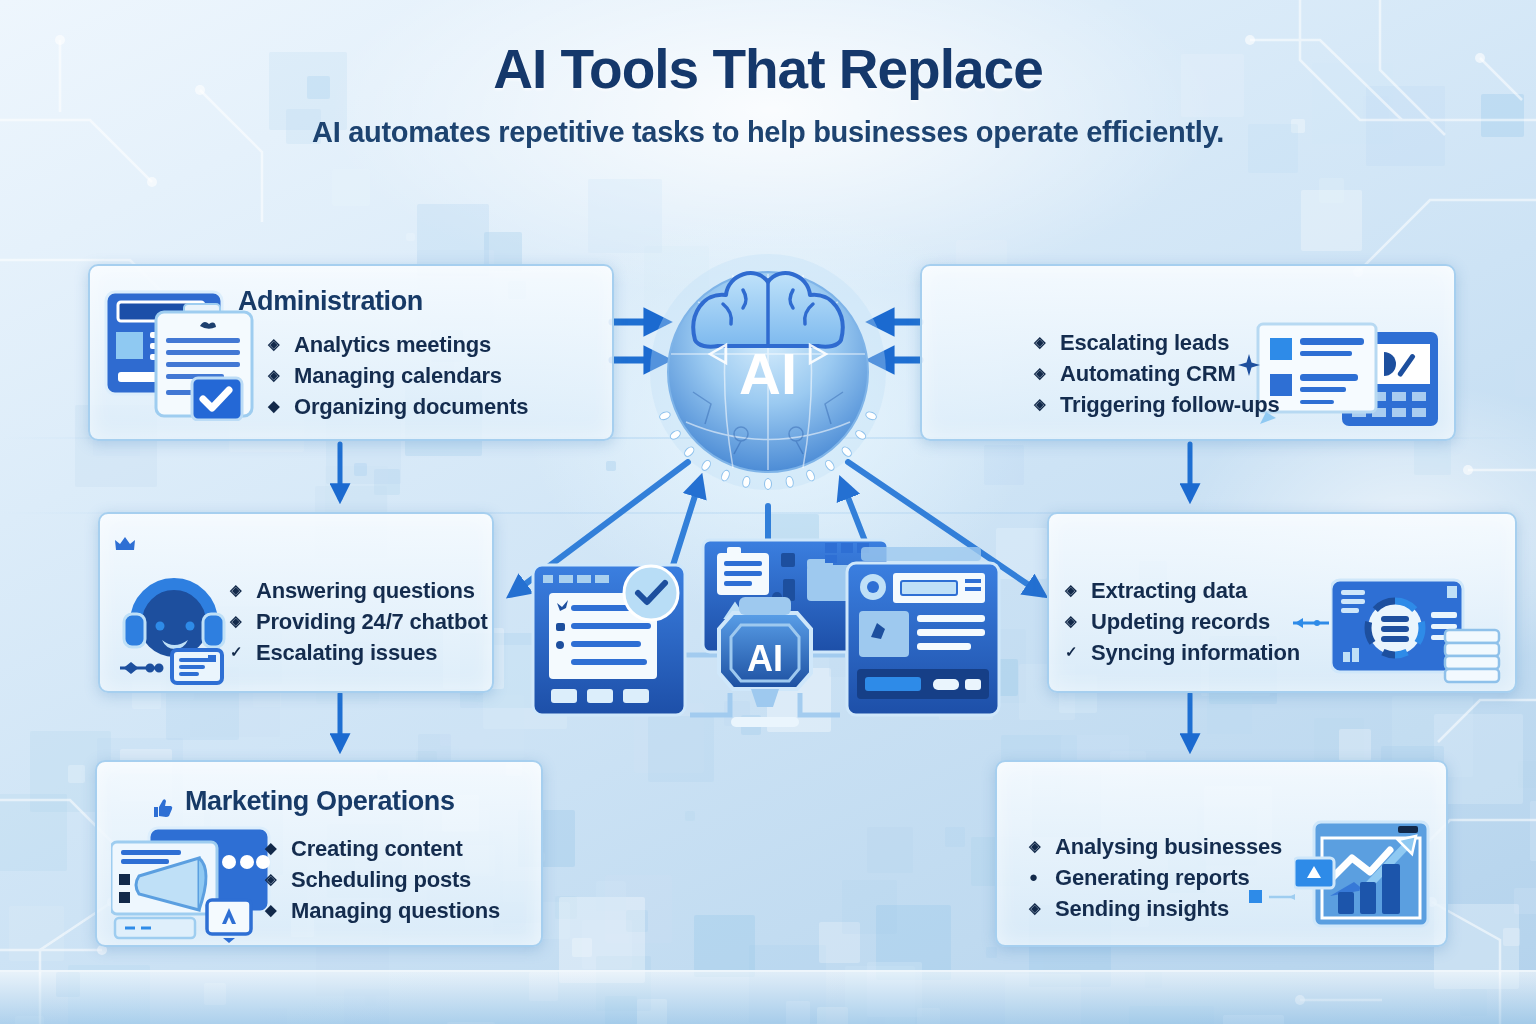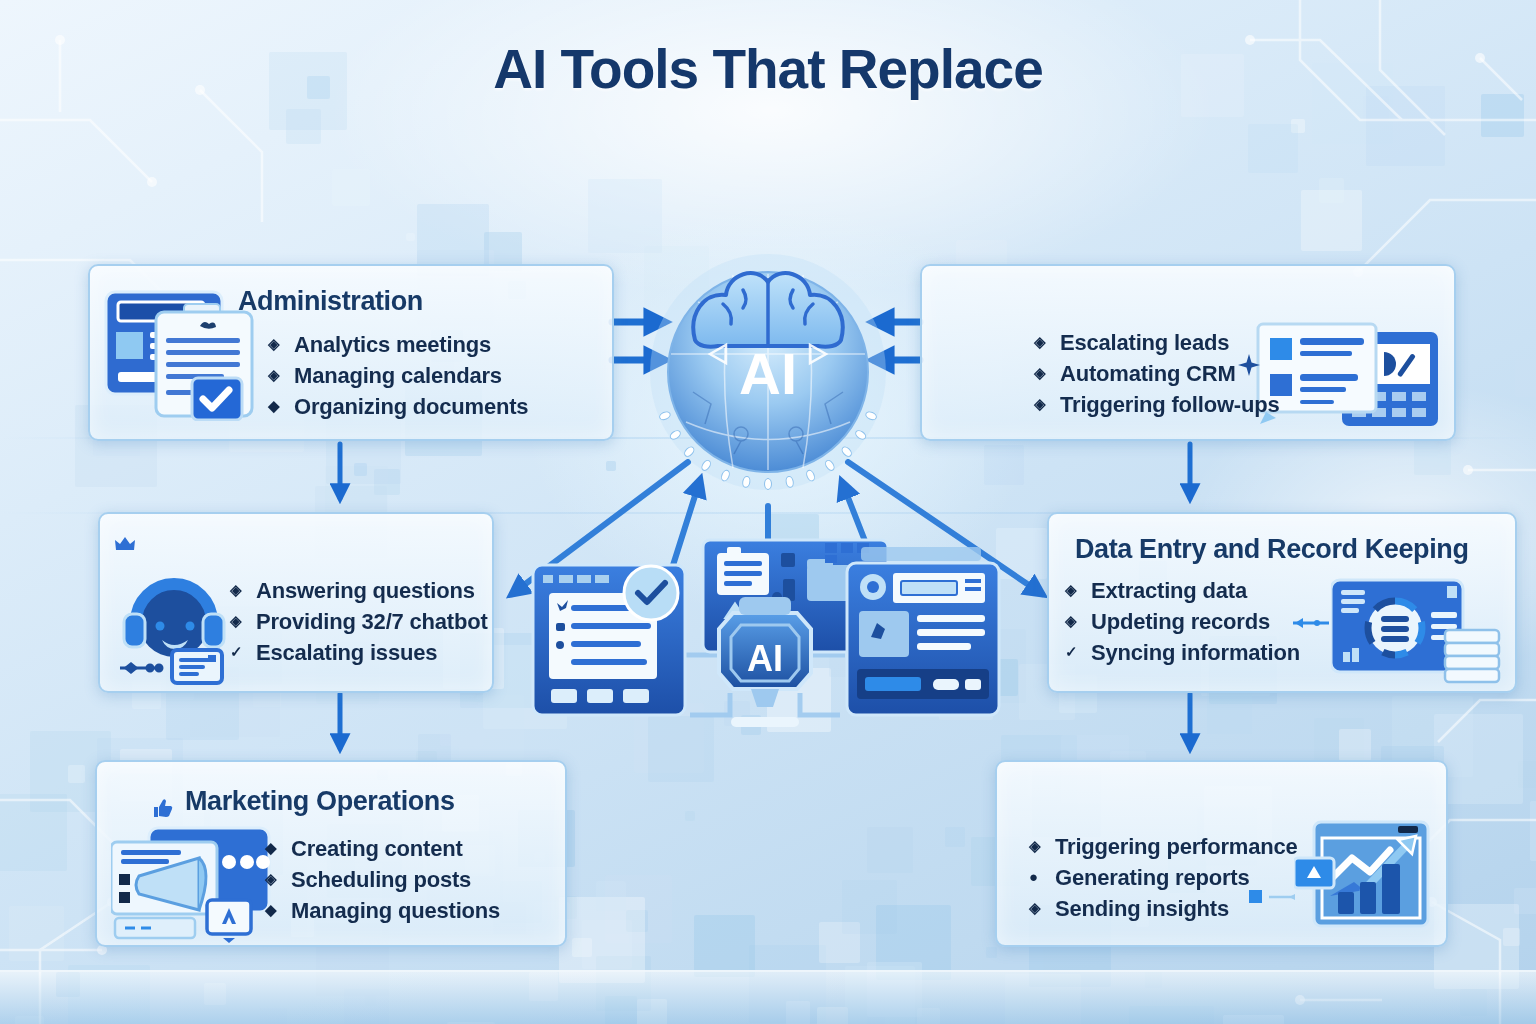--- a/index.html
+++ b/index.html
@@ -49,21 +49,21 @@
   #card-support{left:98px;top:512px;width:392px;height:177px;}
   #card-support h2{left:62px;top:20px;}
   #card-support ul{left:130px;top:64px;}
   #card-support .icon-wrap{position:absolute;left:16px;top:56px;}
 
   #card-dataentry{left:1047px;top:512px;width:466px;height:177px;}
   #card-dataentry h2{left:26px;top:20px;}
   #card-dataentry ul{left:16px;top:64px;}
   #card-dataentry .icon-wrap{position:absolute;right:12px;top:64px;}
 
-  #card-marketing{left:95px;top:760px;width:444px;height:183px;padding-left:24px;}
+  #card-marketing{left:95px;top:760px;width:444px;height:183px;}
   #card-marketing h2{left:88px;top:24px;}
   #card-marketing ul{left:168px;top:74px;}
   #card-marketing .icon-wrap{position:absolute;left:14px;top:56px;}
 
   #card-reporting{left:995px;top:760px;width:449px;height:183px;}
   #card-reporting h2{left:46px;top:24px;}
   #card-reporting ul{left:32px;top:72px;}
   #card-reporting .icon-wrap{position:absolute;right:14px;top:56px;}
 </style>
 </head>
@@ -300,20 +300,21 @@
         <circle cx="1468" cy="470" r="5"></circle>
     </g>
   </svg>
 
   <div class="hline" style="top:437px;opacity:.5"></div>
   <div class="hline" style="top:512px;opacity:.4"></div>
   <div id="bottom-band"></div>
 
   <div class="header">
     <div class="title-line">AI Tools That Replace</div>
+    <div class="subtitle">AI automates repetitive tasks to help businesses operate efficiently.</div>
   </div>
 
   <svg class="layer" width="1536" height="1024">
     <defs>
       <marker id="ah" viewBox="0 0 10 10" refX="7" refY="5" markerWidth="4.2" markerHeight="4.2" orient="auto-start-reverse">
         <path d="M0,0 L10,5 L0,10 z" fill="#1b6ad0"></path>
       </marker>
     </defs>
     <g stroke="#1e6fd2" stroke-linecap="round" fill="none">
       <line x1="612" y1="322" x2="664" y2="322" stroke-width="7" marker-end="url(#ah)"></line>
@@ -618,21 +619,21 @@
         </g>
       </svg>
     </div>
     <ul>
       <li>
           <span class="bullet">◈</span>
           <span>Answering questions</span>
         </li>
       <li>
           <span class="bullet">◈</span>
-          <span>Providing 32/7 chatbot</span>
+          <span>Providing 24/7 chatbot</span>
         </li>
       <li>
           <span class="bullet">✓</span>
           <span>Escalating issues</span>
         </li>
     </ul>
   </div>
 
   <div class="card" id="card-dataentry">
     <svg class="deco" style="left:238px;top:102px" width="48" height="14" viewBox="0 0 48 14">
@@ -667,21 +668,20 @@
             <rect x="21" y="70" width="7" height="14"></rect>
           </g>
         <g>
           <rect x="114" y="52" width="54" height="13" rx="4" fill="#f2f9fe" stroke="#8fc1ea" stroke-width="2.5"></rect>
           <rect x="114" y="65" width="54" height="13" rx="4" fill="#f2f9fe" stroke="#8fc1ea" stroke-width="2.5"></rect>
           <rect x="114" y="78" width="54" height="13" rx="4" fill="#f2f9fe" stroke="#8fc1ea" stroke-width="2.5"></rect>
           <rect x="114" y="91" width="54" height="13" rx="4" fill="#f2f9fe" stroke="#8fc1ea" stroke-width="2.5"></rect>
         </g>
       </svg>
     </div>
-    <h2>Data Entry and Record Keeping</h2>
     <ul>
       <li>
           <span class="bullet">◈</span>
           <span>Extracting data</span>
         </li>
       <li>
           <span class="bullet">◈</span>
           <span>Updeting records</span>
         </li>
       <li>
@@ -756,21 +756,21 @@
           <rect x="66" y="64" width="16" height="32" rx="2"></rect>
           <rect x="88" y="46" width="18" height="50" rx="2"></rect>
         </g>
         <rect x="0" y="40" width="40" height="30" rx="4" fill="#2e8be8" stroke="#cfe7fa" stroke-width="3"></rect>
         <path d="M20,60 l-7,0 l7,-12 l7,12 z" fill="#ffffff"></path>
       </svg>
     </div>
     <ul>
       <li>
           <span class="bullet">◈</span>
-          <span>Triggering performance</span>
+          <span>Analysing businesses</span>
         </li>
       <li>
           <span class="bullet">●</span>
           <span>Generating reports</span>
         </li>
       <li>
           <span class="bullet">◈</span>
           <span>Sending insights</span>
         </li>
     </ul>

